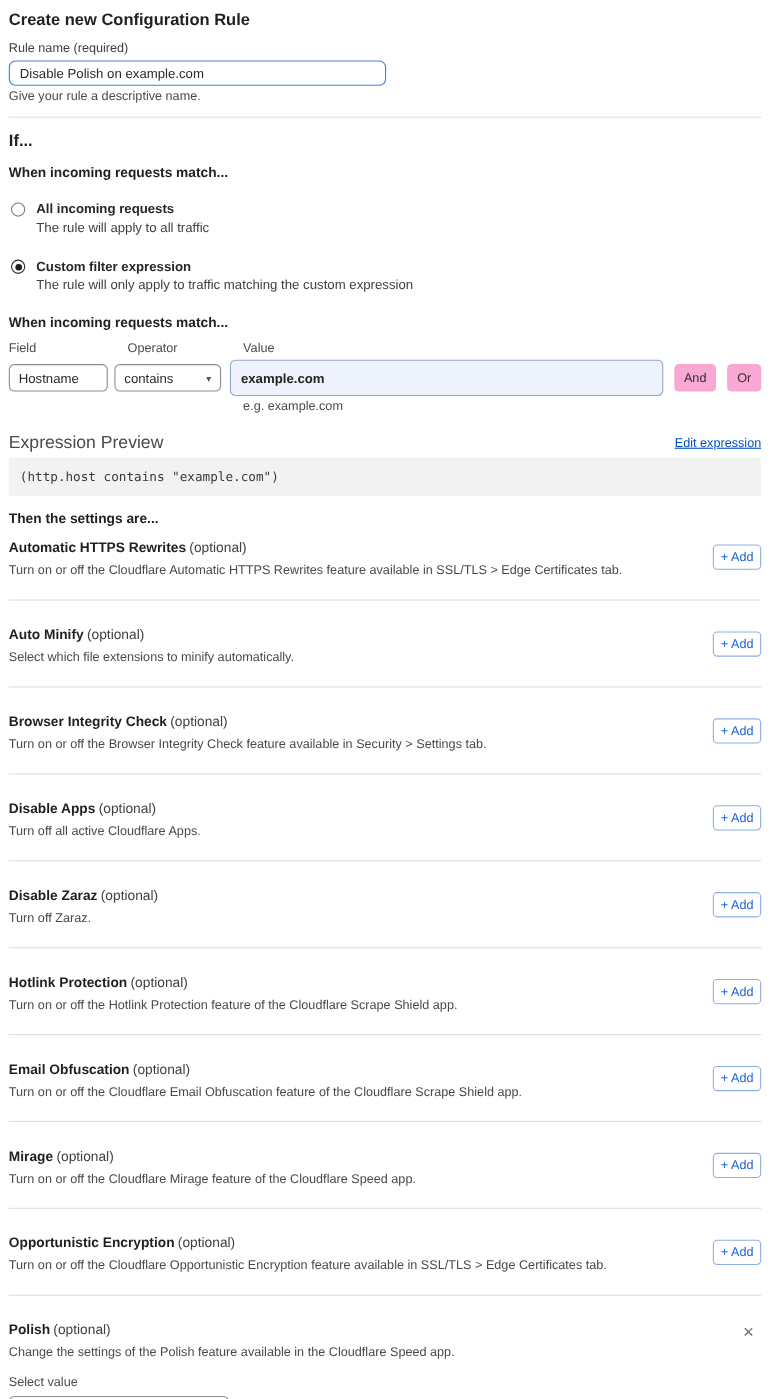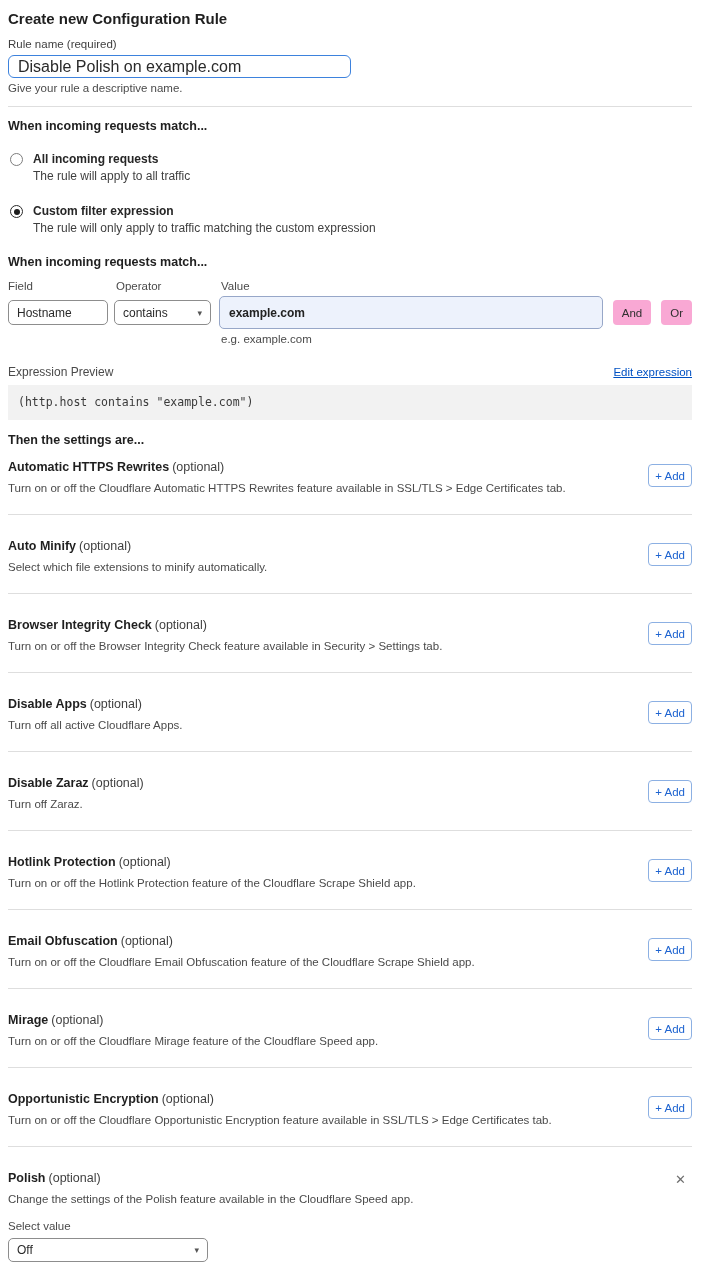--- a/index.html
+++ b/index.html
@@ -29,21 +29,21 @@
   }
   .rule-name-input {
     display: block;
     margin-top: 4px;
     width: 343px;
     height: 23px;
     border: 1.5px solid #3d82dd;
     border-radius: 6px;
     padding: 0 9px;
     font-family: "Liberation Sans", sans-serif;
-    font-size: 16px;
+    font-size: 12px;
     color: #2a2a2a;
     background: #ffffff;
     outline: none;
   }
   .helper-text {
     margin-top: 4px;
     font-size: 11.5px;
     color: #4a4a4a;
     line-height: 13px;
   }
@@ -90,21 +90,21 @@
     background: #fff;
     display: flex;
     align-items: center;
     justify-content: space-between;
     padding: 0 8px;
     font-size: 12px;
     color: #2a2a2a;
     cursor: pointer;
   }
   .select .caret { font-size: 9px; color: #555; margin-left: 6px; }
-  .sel-field { width: 100px; margin-right: 6px; gap: 48px; }
+  .sel-field { width: 90px; margin-right: 6px; gap: 48px; }
   .sel-operator { width: 97px; margin-right: 8px; gap: 20px; }
   .value-input {
     flex: 1;
     height: 33px;
     border: 1px solid #97a7c8;
     border-radius: 5px;
     background: #edf2fc;
     padding: 0 9px;
     font-family: "Liberation Sans", sans-serif;
     font-size: 12px;
@@ -121,21 +121,21 @@
     border-radius: 4px;
     font-family: "Liberation Sans", sans-serif;
     font-size: 11.5px;
     color: #2f2f2f;
     cursor: pointer;
   }
   .value-helper { margin-top: 4px; margin-left: 213px; font-size: 11.5px; color: #4a4a4a; line-height: 13px; }
 
   
   .preview-row { margin-top: 19px; display: flex; justify-content: space-between; align-items: flex-end; }
-  .preview-label { font-size: 12px; color: #4a4a4a; line-height: 14px; }
+  .preview-label { font-size: 16px; color: #4a4a4a; line-height: 14px; }
   .edit-link { font-size: 11.5px; color: #0051c3; text-decoration: underline; cursor: pointer; line-height: 14px; }
   .code-block {
     margin-top: 6px;
     background: #f2f2f2;
     padding: 11px 10px;
     font-family: "DejaVu Sans Mono", "Liberation Mono", monospace;
     font-size: 11.5px;
     color: #3a3a3a;
     line-height: 13px;
   }
@@ -187,20 +187,21 @@
 <div class="container">
 
   <div class="page-title">Create new Configuration Rule</div>
 
   <div class="field-label">Rule name (required)</div>
   <input class="rule-name-input" type="text" value="Disable Polish on example.com" style="">
   <div class="helper-text">Give your rule a descriptive name.</div>
 
   <hr class="divider">
 
+  <div class="if-heading">If...</div>
   <div class="match-heading">When incoming requests match...</div>
 
   <div class="radio-row">
     <span class="radio"></span>
     <div>
       <div class="radio-label">All incoming requests</div>
       <div class="radio-desc">The rule will apply to all traffic</div>
     </div>
   </div>
 

